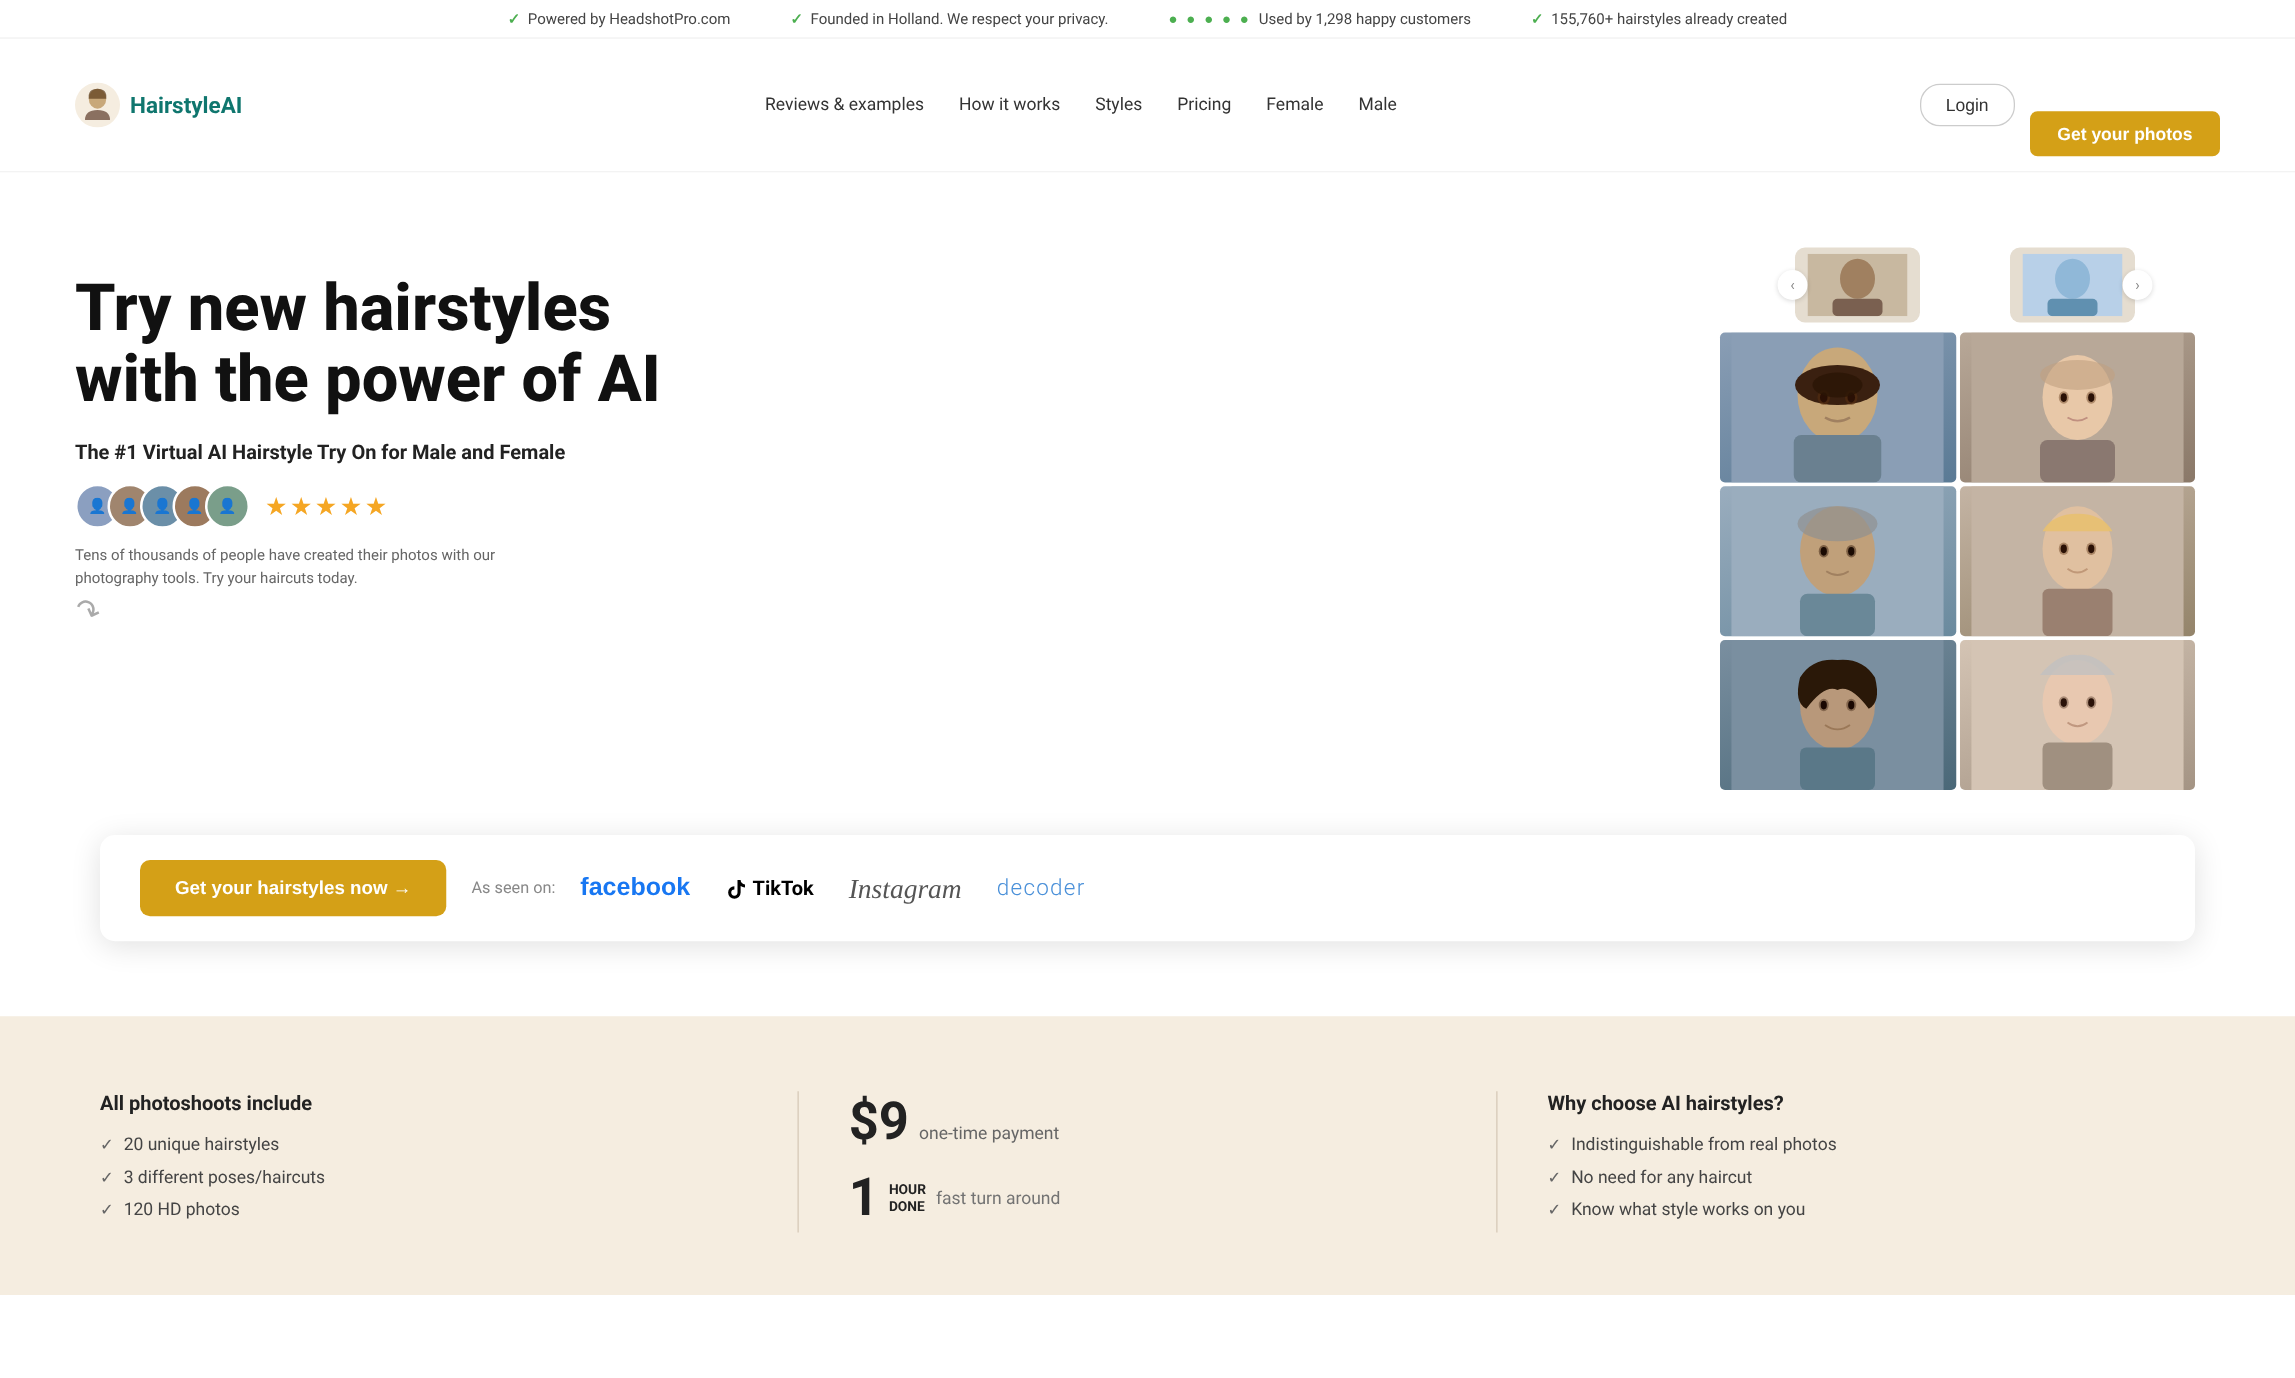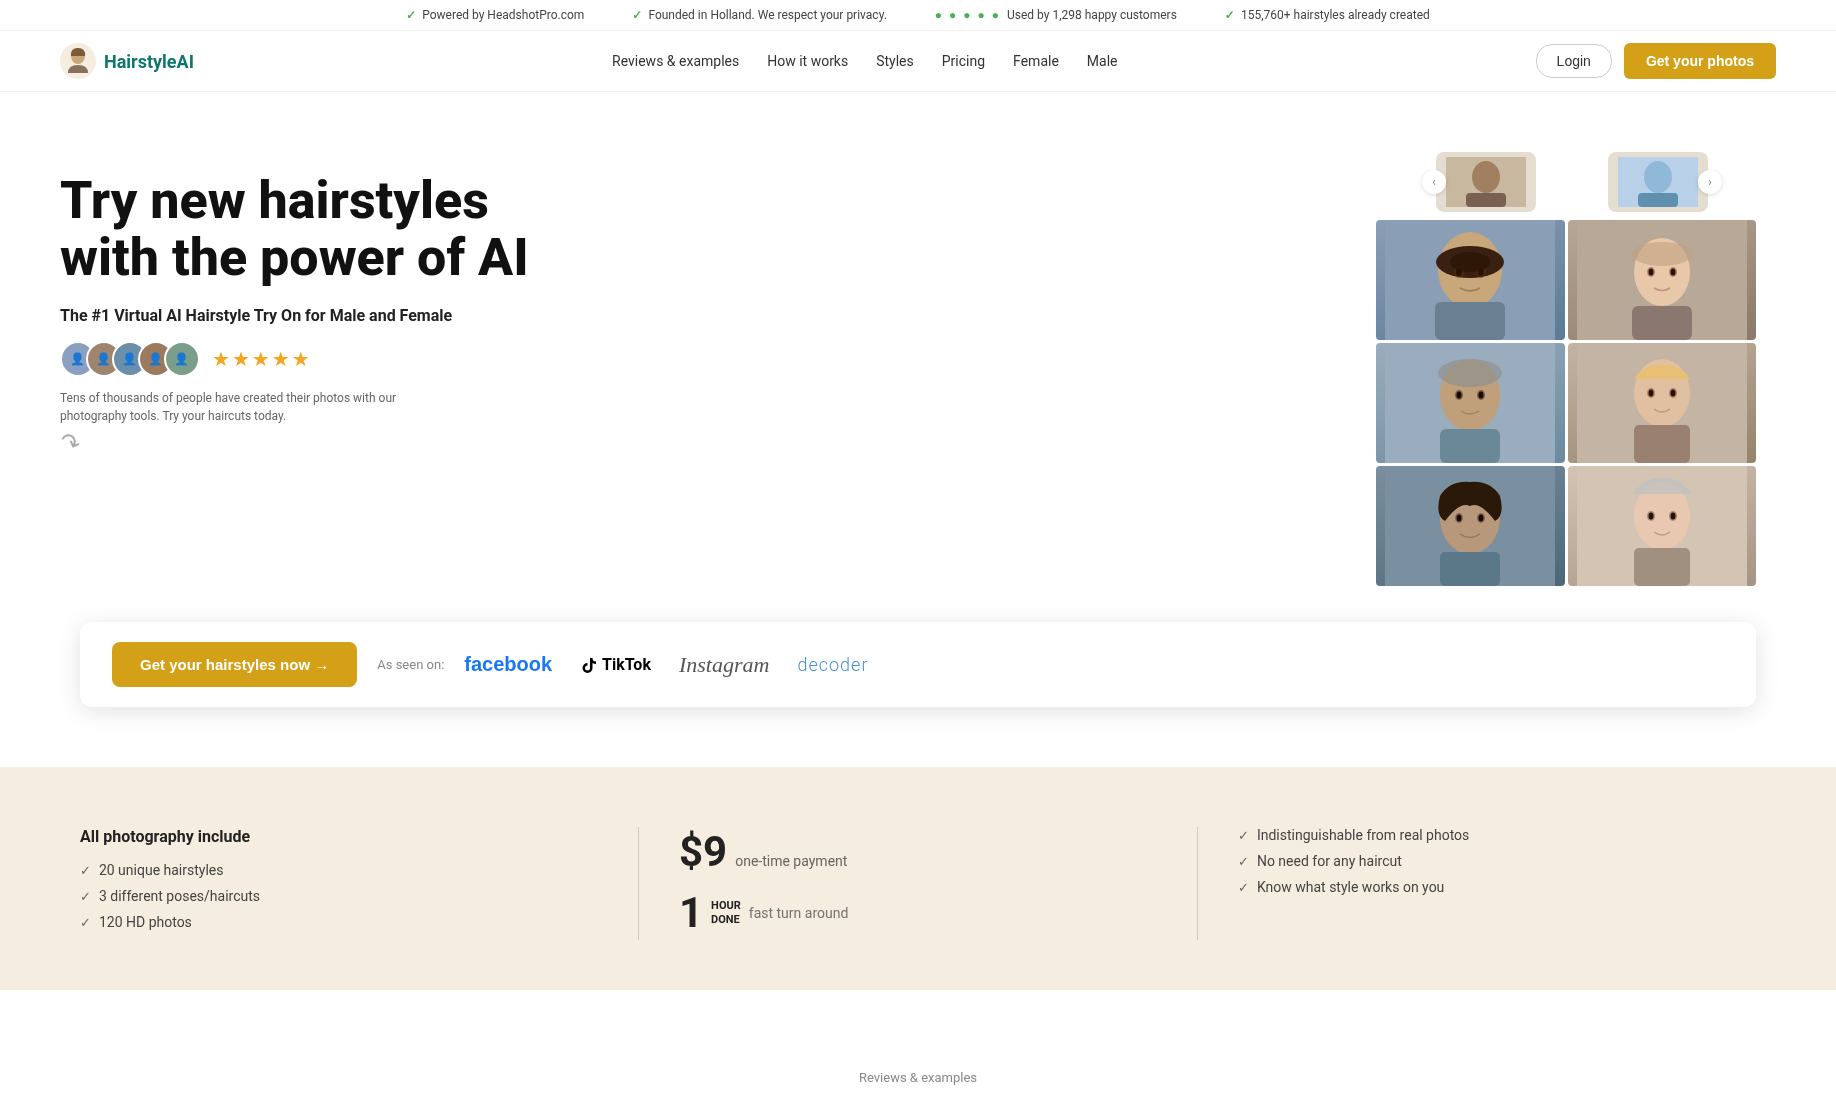--- a/index.html
+++ b/index.html
@@ -28,21 +28,21 @@
       padding: 12px 60px;
       background: #fff;
       border-bottom: 1px solid #f0f0f0;
     }
     .nav-logo { display: flex; align-items: center; gap: 8px; font-weight: 700; font-size: 18px; color: #0f766e; text-decoration: none; }
     .nav-logo-icon { width: 36px; height: 36px; }
     .nav-links { display: flex; gap: 28px; align-items: center; }
     .nav-links a { text-decoration: none; color: #333; font-size: 14px; }
     .nav-actions { display: flex; gap: 12px; align-items: center; }
     .btn-login { padding: 8px 20px; border: 1px solid #ccc; border-radius: 16px; background: #fff; color: #333; font-size: 14px; cursor: pointer; }
-    .btn-cta { padding: 10px 22px; background: #d4a017; border: none; border-radius: 6px; color: #fff; font-size: 14px; font-weight: 600; cursor: pointer; }
+    .btn-cta { padding: 10px 22px; background: #d4a017; border: none; border-radius: 6px; color: #fff; font-size: 14px; font-weight: 600; cursor: pointer; margin-top: 46px; }
 
     
     .hero {
       display: flex;
       align-items: flex-start;
       justify-content: space-between;
       padding: 60px 60px 0 60px;
       background: #fff;
       min-height: 520px;
       position: relative;
@@ -408,21 +408,21 @@
       <span class="brand-instagram" style="font-family: Georgia, 'Times New Roman', serif; font-style: italic; font-weight: 500; font-size: 22px; color: #555;">Instagram</span>
       <span class="brand-decoder">decoder</span>
     </div>
   </div>
 </div>
 
 <div class="features-section">
   <div class="features-grid">
 
     <div class="feature-col">
-      <div class="feature-title">All photography include</div>
+      <div class="feature-title">All photoshoots include</div>
       <ul class="feature-list">
         <li>
           <span class="check-icon">✓</span>
           <span>20 unique hairstyles</span>
         </li>
         <li>
           <span class="check-icon">✓</span>
           <span>3 different poses/haircuts</span>
         </li>
         <li>
@@ -442,20 +442,21 @@
       <div class="price-time">
         <span class="price-num">1</span>
         <div class="price-unit">HOUR<br>DONE</div>
         <span class="price-unit-label">fast turn around</span>
       </div>
     </div>
 
     <div class="feature-divider"></div>
 
     <div class="feature-col">
+      <div class="feature-title">Why choose AI hairstyles?</div>
       <ul class="feature-list">
         <li>
           <span class="check-icon">✓</span>
           <span>Indistinguishable from real photos</span>
         </li>
         <li>
           <span class="check-icon">✓</span>
           <span>No need for any haircut</span>
         </li>
         <li>

